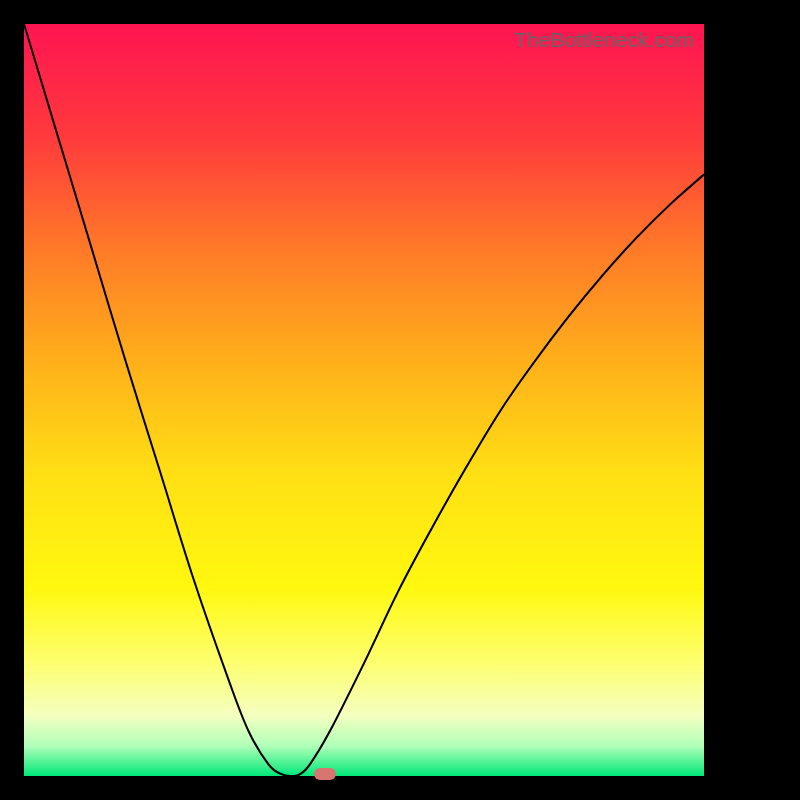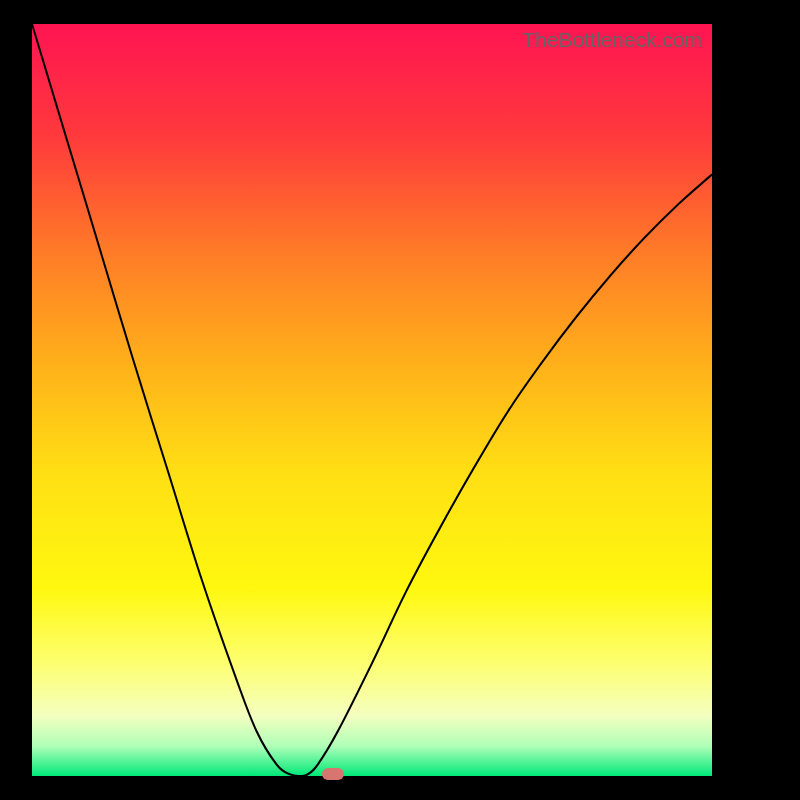--- a/index.html
+++ b/index.html
@@ -5,21 +5,21 @@
   * { margin: 0; padding: 0; box-sizing: border-box; }
   body {
     width: 800px;
     height: 800px;
     background: #000;
     position: relative;
     font-family: Arial, sans-serif;
   }
   .chart-area {
     position: absolute;
-    left: 32px;
+    left: 24px;
     top: 24px;
     width: 680px;
     height: 752px;
     background: linear-gradient(to bottom,
       #ff1452 0%,
       #ff3a3c 15%,
       #ff7a28 30%,
       #ffb01a 45%,
       #ffe014 60%,
       #fff80f 75%,

